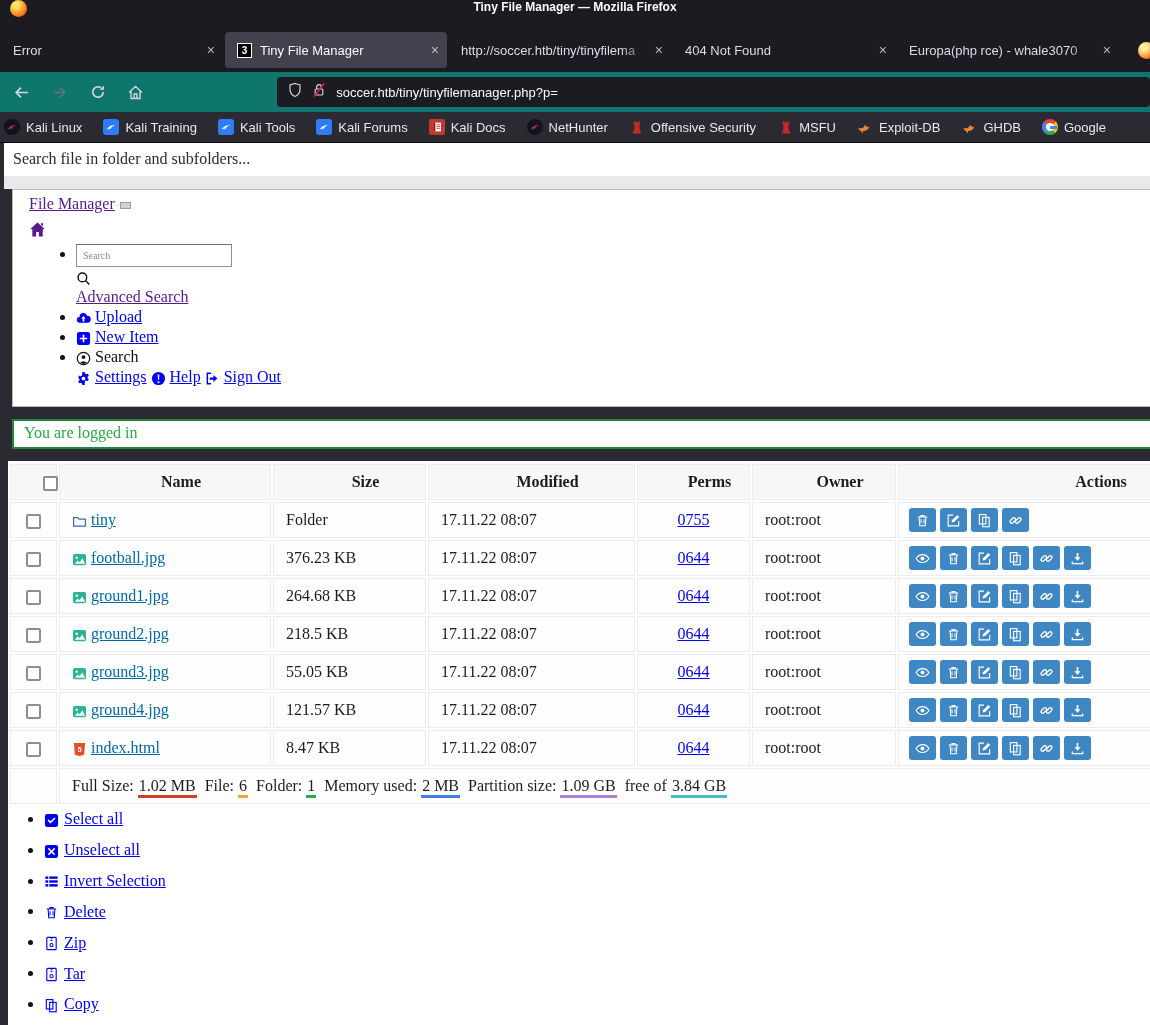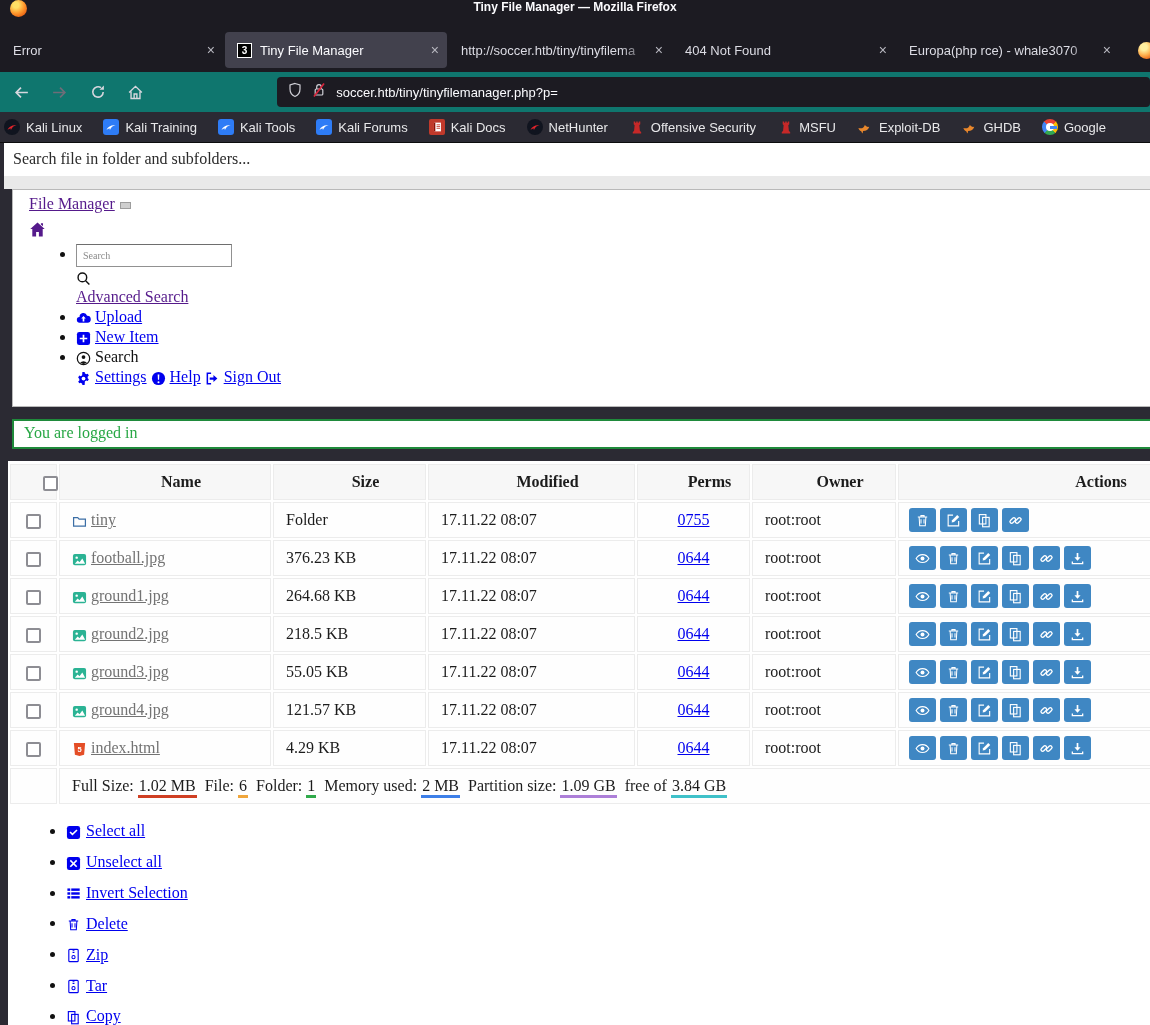--- a/index.html
+++ b/index.html
@@ -66,30 +66,30 @@
   .alert { margin:12px 0 0 12px; width:1300px; height:30px; background:#fff; border:2px solid #1f8a3b;
            color:#28a745; font-size:16px; padding:3px 0 0 10px; }
 
   .bottom-block { margin:12px 0 0 8px; width:1142px; min-height:600px; background:#fff; overflow:hidden; padding-top:1px; }
   table { border-collapse:separate; border-spacing:2px; table-layout:fixed; width:1256px; }
   th,td { border:1px solid #ececec; font-size:16px; color:#1c1c1c; height:36px; background:#fefefe;padding-left:32px; }
   th { font-weight:bold; text-align:center; background:#f7f7f7; }
   td { padding-left:12px; }
   td.c { text-align:center; padding-left:0; }
   .cbx { width:15px; height:15px; border:2px solid #8d8d93; border-radius:2px; background:#fff; display:inline-block; vertical-align:middle; }
-  .fname { color:#737373; text-decoration:underline;text-align:center; }
+  .fname { color:#0369a1; text-decoration:underline;text-align:center; }
   .permlink { color:#0000ee; text-decoration:underline; }
   .abtn { display:inline-flex; align-items:center; justify-content:center; width:27px; height:24px;
           background:#3f87c3; border-radius:3px; color:#fff; margin-right:4px; }
   .acts { padding-left:10px; }
   .sumcell { padding-left:12px; }
   .sum-val { border-bottom:3px solid; padding:0 1px 1px 1px; }
   .sum-seg { margin-right:4px; }
 
-  .bulk { margin-top:16px; padding-left:58px; list-style:disc; }
+  .bulk { margin-top:4px; padding-left:36px; list-style:disc; }
   .bulk li { margin-bottom:13px; line-height:17px; font-size:16px; color:#111; }
   .bulk .blulink { display:inline-flex; align-items:center; }
   .bulk .mini-ic { margin-right:5px; }
 </style>
 </head>
 <body>
 
 <svg width="0" height="0" style="position:absolute">
   <defs>
     <symbol id="i-shield" viewBox="0 0 16 16">
@@ -663,21 +663,21 @@
                 </svg>
               </span>
         </td>
       </tr>
 
       <tr>
         <td class="c"><span class="cbx"></span></td>
         <td><span><svg class="ic mini-ic">
                   <use href="#i-html5"></use>
                 </svg></span><a class="fname">index.html</a></td>
-        <td>4.29 KB</td>
+        <td>8.47 KB</td>
         <td>17.11.22 08:07</td>
         <td class="c"><a class="permlink">0644</a></td>
         <td>root:root</td>
         <td class="acts">
           <span class="abtn">
                 <svg class="ic" width="15" height="15">
                   <use href="#i-eye"></use>
                 </svg>
               </span><span class="abtn">
                 <svg class="ic" width="15" height="15">

